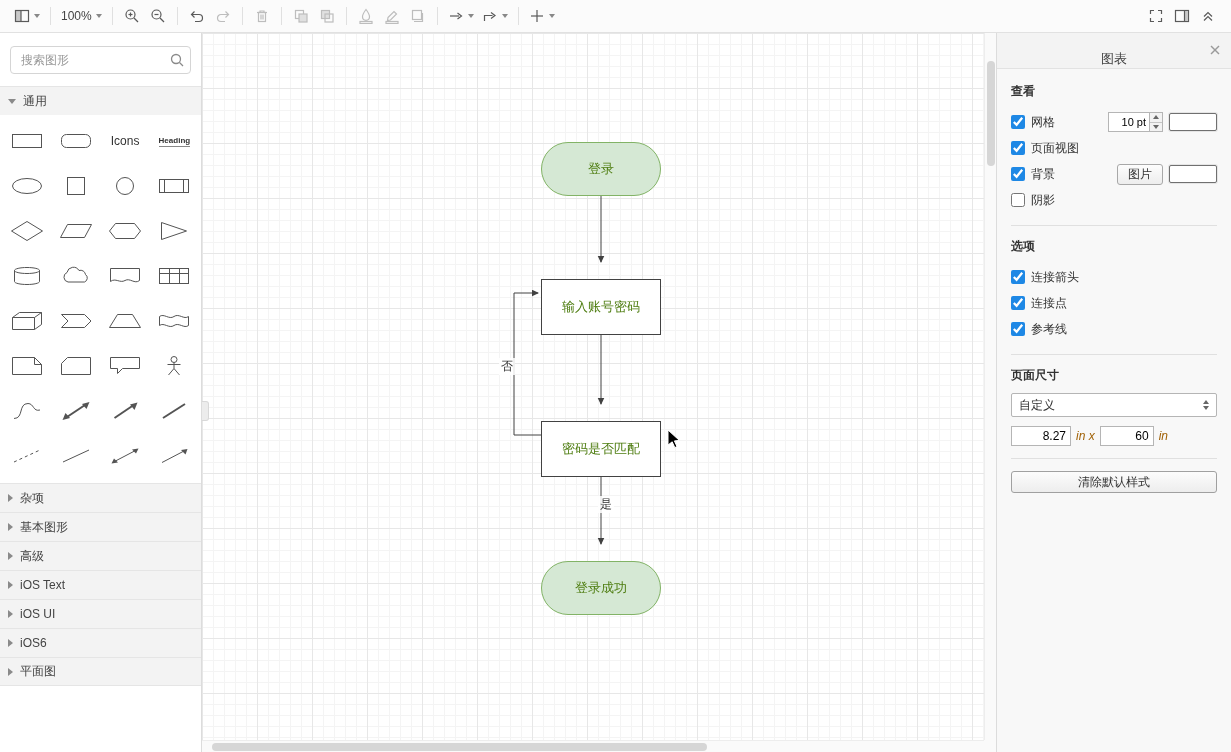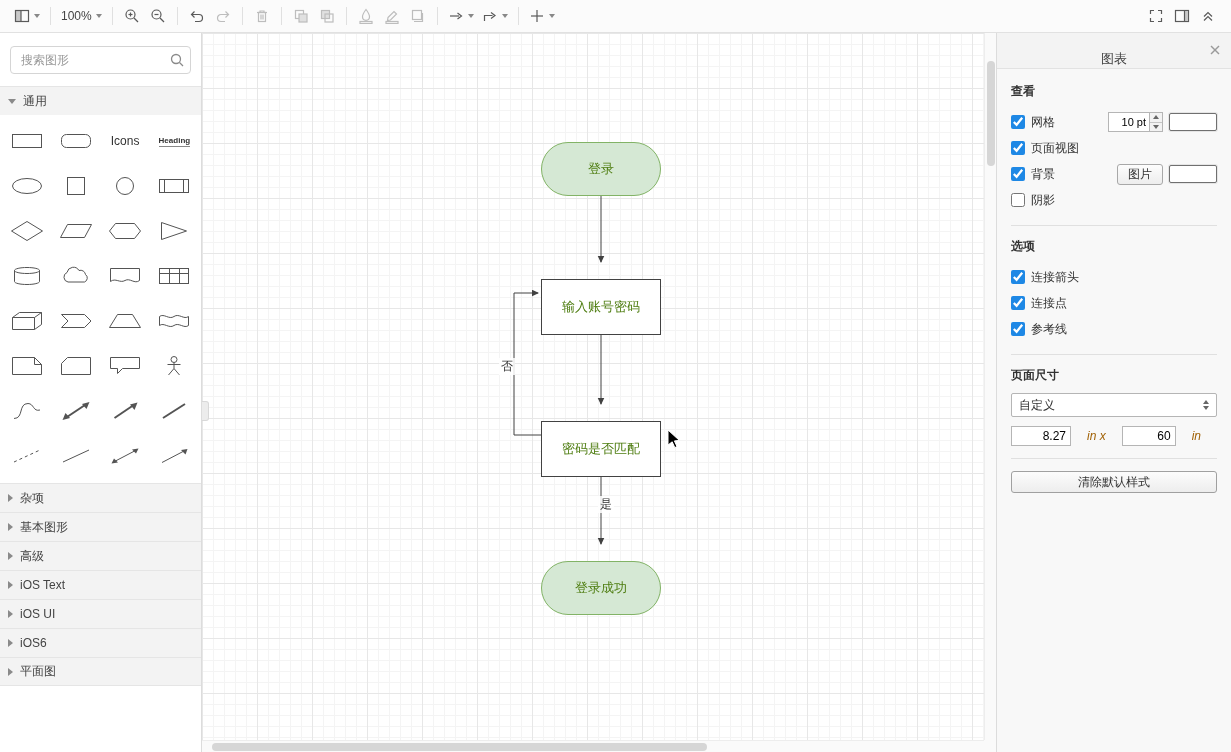--- a/index.html
+++ b/index.html
@@ -110,21 +110,21 @@
   .swatch { width:48px; height:18px; background:#fff; border:1px solid #707070; border-radius:2px;
             box-shadow:0 0 0 1px #e5e5e5; cursor:pointer; }
   .mini-btn { height:21px; padding:0 10px; border:1px solid #a8a8a8; border-radius:3px;
               background:linear-gradient(#fdfdfd,#ededed); display:flex; align-items:center;
               justify-content:center; font-size:12px; color:#333; cursor:pointer; }
   .fdivider { border-top:1px solid #e0e0e0; margin:12px 0; }
   .select { height:24px; border:1px solid #b5b5b5; border-radius:2px; background:#fff;
             display:flex; align-items:center; justify-content:space-between; padding:0 7px;
             margin:4px 0 9px; cursor:pointer; }
   .updown { display:flex; flex-direction:column; gap:2px; }
-  .size-row { display:flex; align-items:center; gap:16px; }
+  .size-row { display:flex; align-items:center; gap:5px; }
   .size-input { width:60px; height:20px; border:1px solid #b5b5b5; background:#fff; text-align:right;
                 padding:0 4px; font-size:12px; outline:none; font-family:inherit; }
   .size-input.h { width:54px; }
   .unit { color:#a16207;font-style:italic; }
   .clear-btn { width:100%; height:22px; border:1px solid #a0a0a0; border-radius:3px;
                background:linear-gradient(#fcfcfc,#ededed); font-size:12px; color:#333;
                display:flex; align-items:center; justify-content:center; cursor:pointer; }
 </style>
 </head>
 <body>

